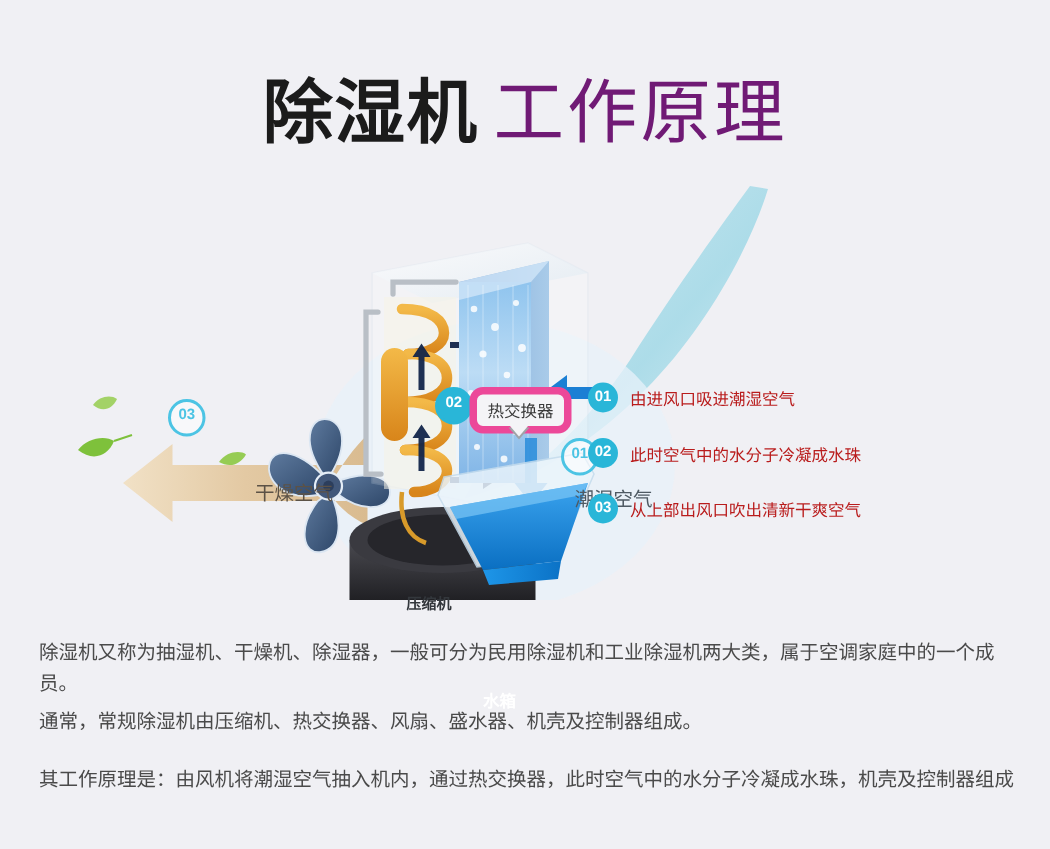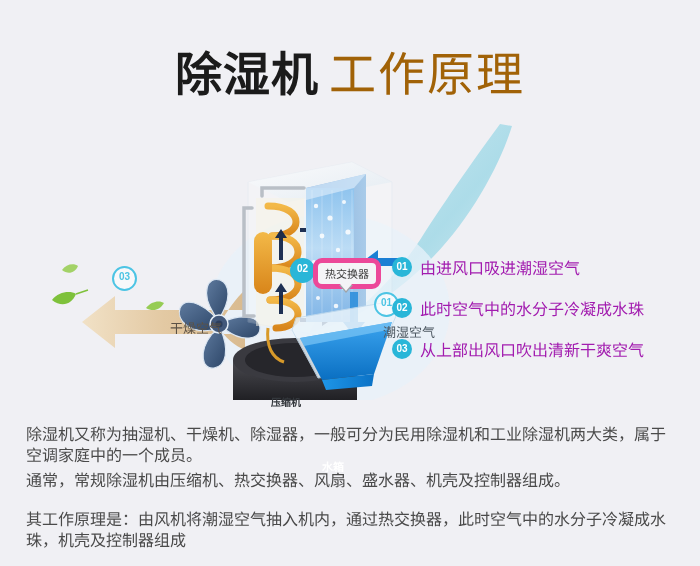--- a/index.html
+++ b/index.html
@@ -36,21 +36,21 @@
   .title-strong {
     font-size: 47px;
     font-weight: bold;
     color: #1b1b1b;
     letter-spacing: 1px;
     font-family: Liberation Mono, monospace;
   }
   .title-light {
     font-size: 47px;
     font-weight: normal;
-    color: #a16207;
+    color: #701a75;
     letter-spacing: 2px;
     margin-left: 10px;
     font-family: "Liberation Sans", "DejaVu Sans", sans-serif;
   }
 
   
   .illustration {
     position: absolute;
     left: 0;
     top: 110px;
@@ -177,36 +177,36 @@
     background: #29b6d8;
     color: #ffffff;
     font-size: 10px;
     font-weight: bold;
     line-height: 20px;
     text-align: center;
     margin-right: 8px;
     font-family: "Liberation Sans", "DejaVu Sans", sans-serif;
   }
   .legend-text {
-    font-size: 16px;
-    color: #a21caf;
+    font-size: 11px;
+    color: #b91c1c;
     white-space: nowrap;
     font-family: Liberation Sans, sans-serif;
   }
 
   
   .body-copy {
     position: absolute;
     left: 26px;
     top: 424px;
     width: 650px;
   }
   .body-copy p {
     margin: 0 0 4px 0;
-    font-size: 16px;
+    font-size: 13px;
     line-height: 21px;
     color: #4a4a4a;
     font-family: "Liberation Sans", "DejaVu Sans", sans-serif;
   }
   .body-copy p.spaced {
     margin-top: 18px;
   }
 </style>
 </head>
 <body>

